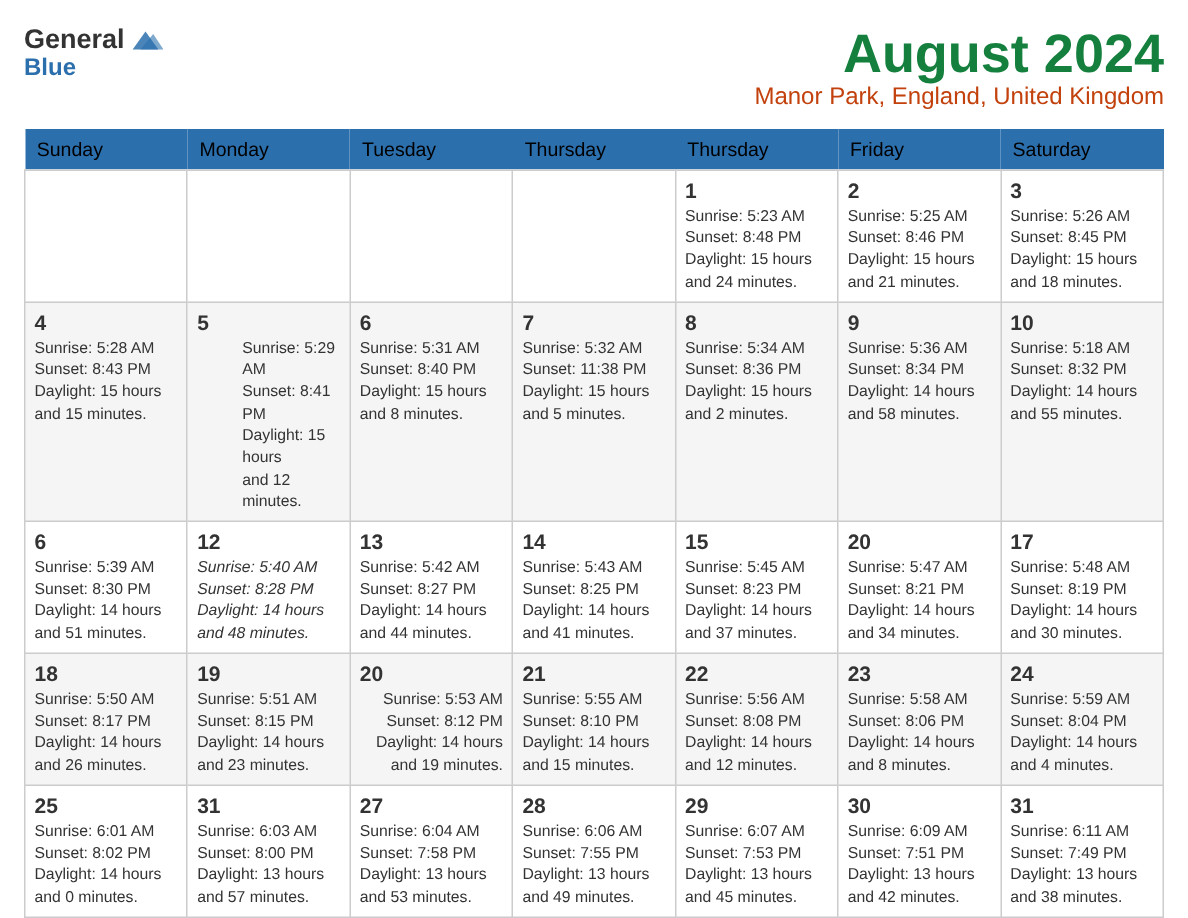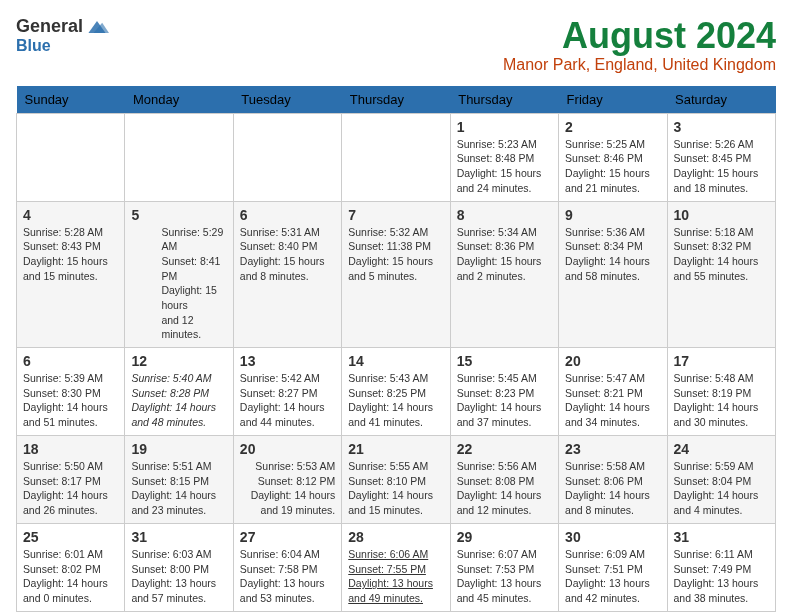--- a/index.html
+++ b/index.html
@@ -332,21 +332,21 @@
         </td>
         <td>
           <span class="day-num">27</span>
           <div class="day-info" style="white-space: pre-line;">Sunrise: 6:04 AM
 Sunset: 7:58 PM
 Daylight: 13 hours
 and 53 minutes.</div>
         </td>
         <td>
           <span class="day-num">28</span>
-          <div class="day-info" style="white-space: pre-line; text-decoration: underline;">Sunrise: 6:06 AM
+          <div class="day-info" style="white-space: pre-line;">Sunrise: 6:06 AM
 Sunset: 7:55 PM
 Daylight: 13 hours
 and 49 minutes.</div>
         </td>
         <td>
           <span class="day-num">29</span>
           <div class="day-info" style="white-space: pre-line;">Sunrise: 6:07 AM
 Sunset: 7:53 PM
 Daylight: 13 hours
 and 45 minutes.</div>

